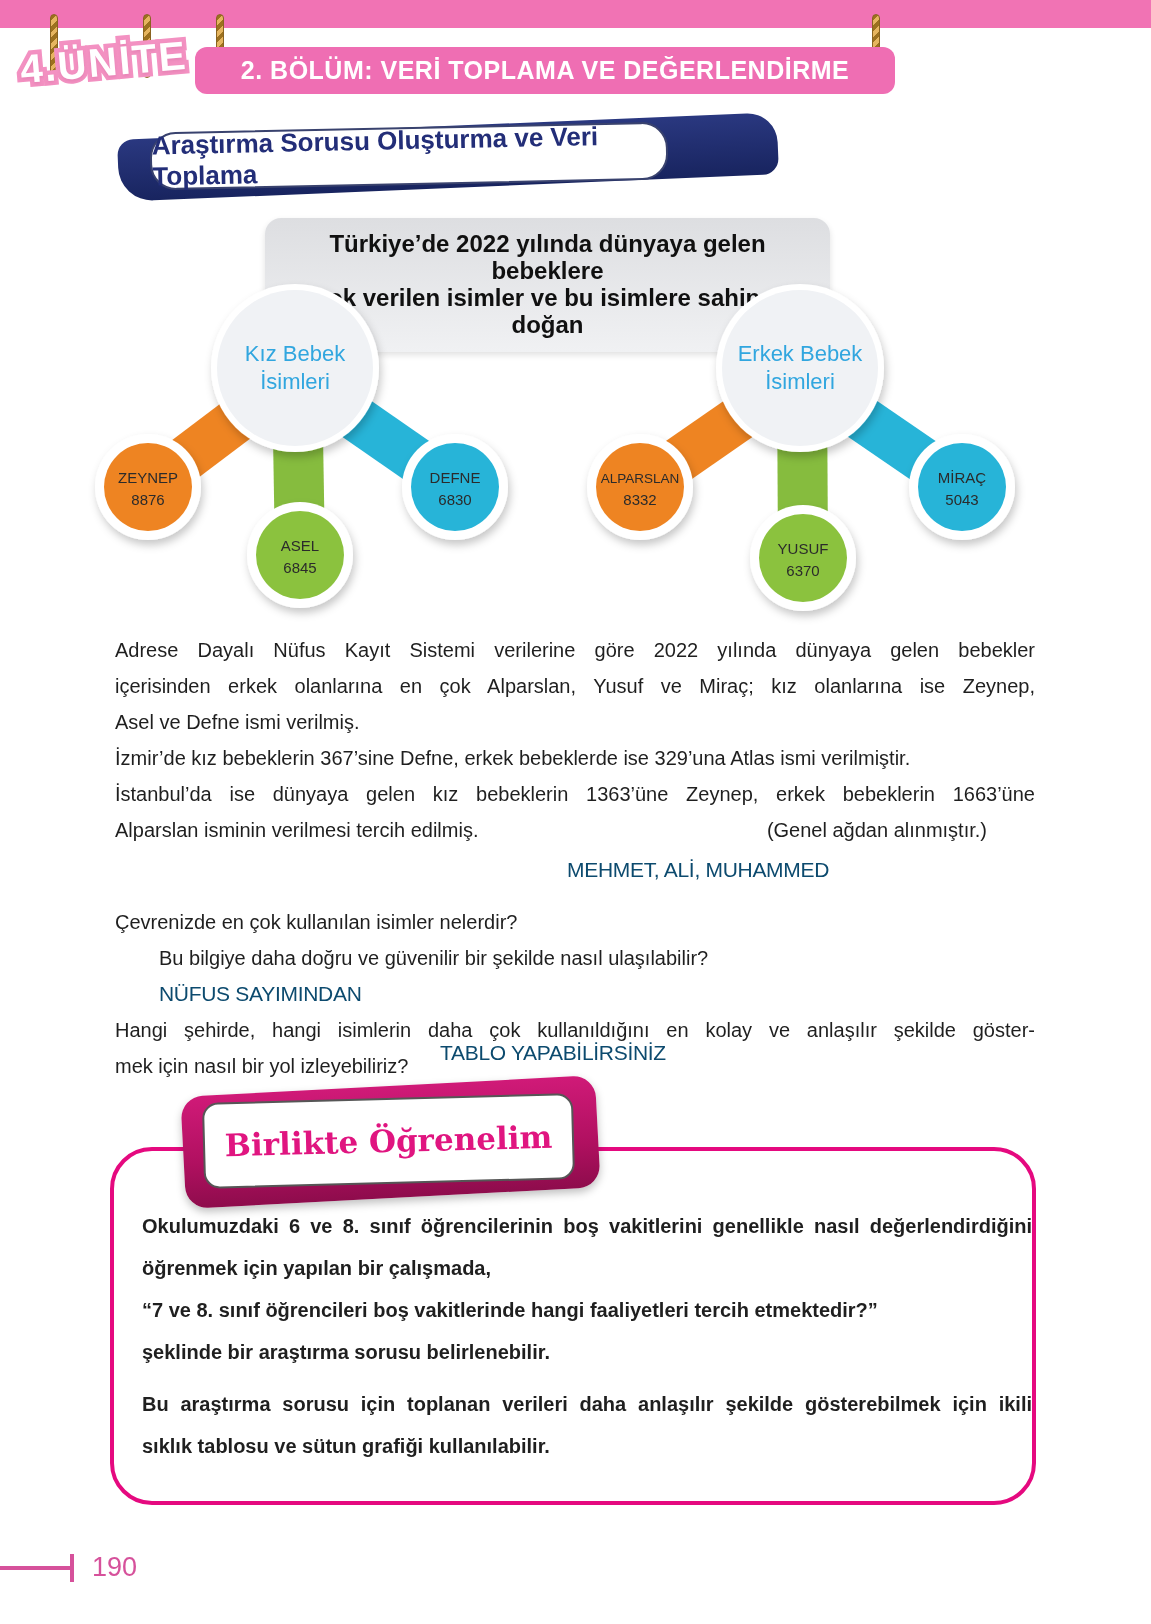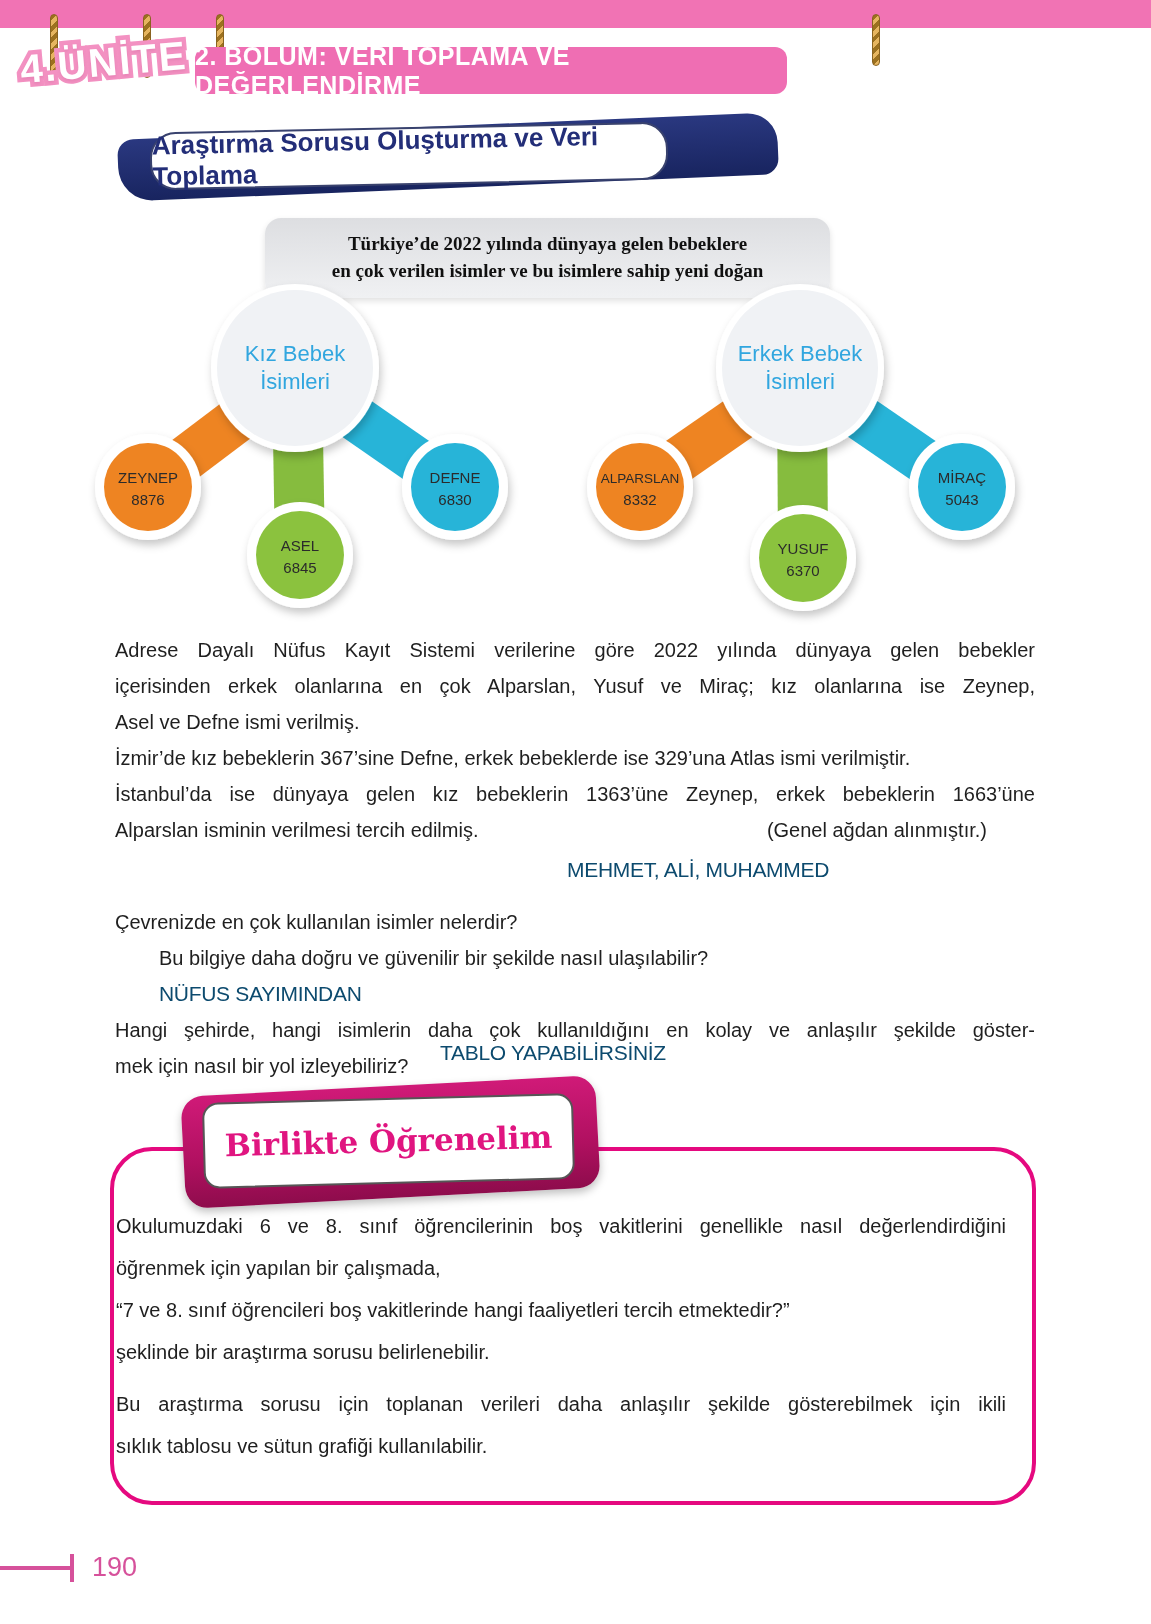--- a/index.html
+++ b/index.html
@@ -15,21 +15,21 @@
     background:repeating-linear-gradient(-45deg,#E6B55F 0 4px,#9C711F 4px 8px);
     border:1px solid #8a6320;
   }
   .unit-badge {
     position:absolute; left:20px; top:40px; transform:rotate(-5deg);
     font-size:40px; font-weight:900; letter-spacing:2px; color:#ffffff;
     -webkit-text-stroke:9px #F391C2; paint-order:stroke fill;
     text-shadow:0 2px 3px rgba(220,120,170,.5);
   }
   .chapter-banner {
-    position:absolute; left:195px; top:47px; width:592px; height:47px;
+    position:absolute; left:195px; top:47px; width:700px; height:47px;
     background:#EF6EB3; border-radius:12px;
     display:flex; align-items:center; justify-content:center;
     color:#ffffff; font-size:25px; font-weight:bold; letter-spacing:.5px;
   }
   
   .section-ribbon-back {
     position:absolute; left:118px; top:126px; width:660px; height:62px;
     background:linear-gradient(180deg,#2A3880,#18245F);
     border-radius:16px 30px 16px 34px; transform:rotate(-2.4deg);
   }
@@ -39,21 +39,21 @@
     display:flex; align-items:center; justify-content:center; transform:rotate(-1.2deg);
   }
   .section-ribbon-box span { color:#232E78; font-size:26px; font-weight:bold; }
   
   .diagram-title {
     position:absolute; left:265px; top:218px; width:565px; z-index:1;
     background:linear-gradient(180deg,#DDDEE1,#F0F1F3);
     border-radius:16px; padding:12px 6px 14px 6px; text-align:center;
     box-shadow:0 3px 6px rgba(0,0,0,.12);
   }
-  .diagram-title div { font-size:19px; font-weight:bold; color:#101010; line-height:27px;font-family:Liberation Serif, serif; }
+  .diagram-title div { font-size:24px; font-weight:bold; color:#101010; line-height:27px; }
   svg.cluster { position:absolute; z-index:2; overflow:visible; }
   .main-label { font-size:22px; text-anchor:middle; }
   .sat-name   { font-size:15px; text-anchor:middle; fill:#2b2b2b; }
   .sat-name-small { font-size:13.5px; text-anchor:middle; fill:#2b2b2b; }
   .sat-value  { font-size:15px; text-anchor:middle; fill:#2b2b2b; }
   
   .body-text {
     position:absolute; left:115px; top:632px; width:920px; z-index:3;
     font-size:20px; line-height:36px; color:#1F1F1F;
   }
@@ -80,22 +80,22 @@
   }
   .learn-ribbon-box {
     position:absolute; left:20px; top:12px; right:24px; bottom:14px;
     background:#fff; border:2px solid #565656; border-radius:16px;
     transform:rotate(-1.5deg); display:flex; align-items:center; justify-content:center;
   }
   .learn-ribbon-box span {
     font-family:"DejaVu Serif", serif; font-weight:bold; font-size:31px; color:#E01580;
   }
   .learn-content {
-    position:absolute; left:116px; top:1205px; width:890px; z-index:2;
-    font-size:20px; line-height:42px; color:#1F1F1F;
+    position:absolute; left:142px; top:1205px; width:890px; z-index:2;
+    font-size:20px; line-height:42px; color:#1F1F1F;font-weight:bold;
   }
   .learn-p2 { margin-top:10px; }
   
   .footer-line { position:absolute; left:0; top:1566px; width:72px; height:4px; background:#D6519B; }
   .footer-tick { position:absolute; left:70px; top:1554px; width:4px; height:28px; background:#D6519B; }
   .page-number { position:absolute; left:92px; top:1552px; font-size:27px; color:#D6519B; }
 </style>
 </head>
 <body>
 

